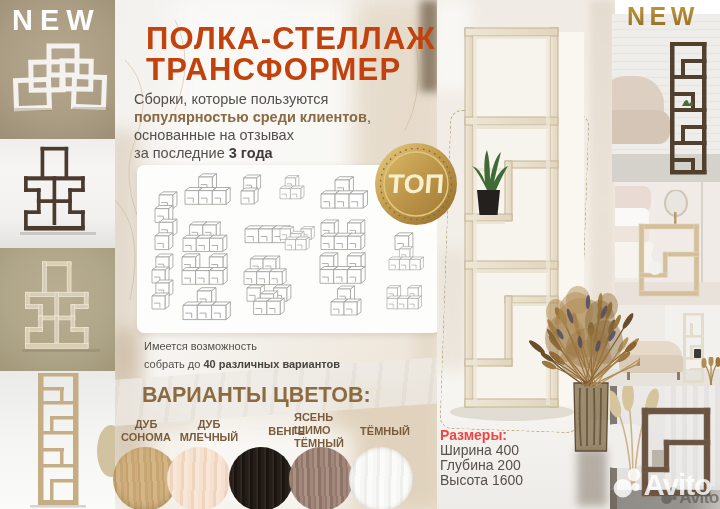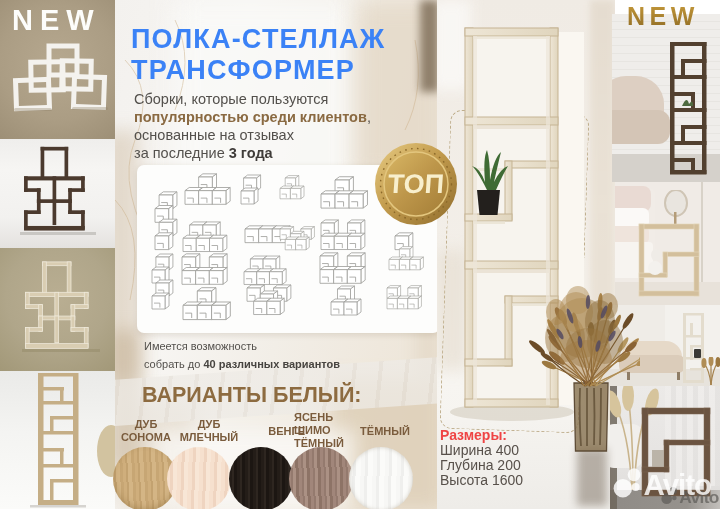--- a/index.html
+++ b/index.html
@@ -137,21 +137,21 @@
       <path d="M10 60 Q40 90 20 140 T45 260"></path>
       <path d="M0 200 Q30 230 15 300"></path>
       <path d="M60 20 Q80 60 60 110"></path>
       <path d="M300 40 Q310 90 290 130"></path>
     </g>
   </svg>
 </div>
 
 <div class="abs" style="left:420px;top:0;width:19px;height:92px;background:#6b5942;opacity:.7;filter:blur(4px);"></div>
 
-<div class="abs" style="left:131px;top:24px;color:#3b82f6;font-weight:bold;font-size:27px;line-height:30.5px;letter-spacing:1.2px;">ПОЛКА-СТЕЛЛАЖ<br>ТРАНСФОРМЕР</div>
+<div class="abs" style="left:146px;top:24px;color:#c2410c;font-weight:bold;font-size:31px;line-height:30.5px;letter-spacing:1.2px;">ПОЛКА-СТЕЛЛАЖ<br>ТРАНСФОРМЕР</div>
 
 <div class="abs" style="left:134px;top:90px;color:#53504c;font-size:14.5px;line-height:18px;">
 Сборки, которые пользуются<br>
 <b style="color:#8a6a42;">популярностью среди клиентов</b>,<br>
 основанные на отзывах<br>
 за последние <b style="color:#3f3c39;">3 года</b>
 </div>
 
 <div class="abs" style="left:137px;top:165px;width:303px;height:168px;background:#fdfdfc;border-radius:7px;box-shadow:0 2px 6px rgba(120,100,70,.18);"></div>
 
@@ -517,21 +517,21 @@
   <circle cx="43" cy="43" r="35.5" fill="none" stroke="#8a6829" stroke-width="1.4" stroke-dasharray="1.6 4.4"></circle>
   <circle cx="43" cy="43" r="32" fill="url(#g2)" stroke="#e3c67e" stroke-width="1.5"></circle>
   <text x="43" y="52.5" text-anchor="middle" font-family="Liberation Sans, sans-serif" font-weight="bold" font-size="27" fill="#f8efcd" transform="skewX(-4)" style="transform-origin:43px 43px;">ТОП</text>
 </svg>
 
 <div class="abs" style="left:144px;top:338px;color:#53504c;font-size:11px;line-height:17.5px;">
 Имеется возможность<br>
 собрать до <b style="color:#474440;">40 различных вариантов</b>
 </div>
 
-<div class="abs" style="left:142px;top:383px;color:#8d6b40;font-weight:bold;font-size:21.5px;letter-spacing:0px;">ВАРИАНТЫ БЕЛЫЙ:</div>
+<div class="abs" style="left:142px;top:383px;color:#8d6b40;font-weight:bold;font-size:21.5px;letter-spacing:0px;">ВАРИАНТЫ ЦВЕТОВ:</div>
 
 <div class="abs" style="left:115px;top:418px;width:62px;text-align:center;color:#7a5c3d;font-weight:bold;font-size:11px;line-height:13px;">ДУБ<br>СОНОМА</div>
 
 <div class="abs" style="left:177px;top:418px;width:64px;text-align:center;color:#7a5c3d;font-weight:bold;font-size:11px;line-height:13px;">ДУБ<br>МЛЕЧНЫЙ</div>
 
 <div class="abs" style="left:245px;top:425px;width:60px;text-align:right;color:#7a5c3d;font-weight:bold;font-size:11px;line-height:13px;">ВЕНГЕ</div>
 
 <div class="abs" style="left:294px;top:411px;width:62px;text-align:left;color:#7a5c3d;font-weight:bold;font-size:11px;line-height:13px;">ЯСЕНЬ<br>ШИМО<br>ТЁМНЫЙ</div>
 
 <div class="abs" style="left:355px;top:425px;width:60px;text-align:center;color:#7a5c3d;font-weight:bold;font-size:11px;line-height:13px;">ТЁМНЫЙ</div>

